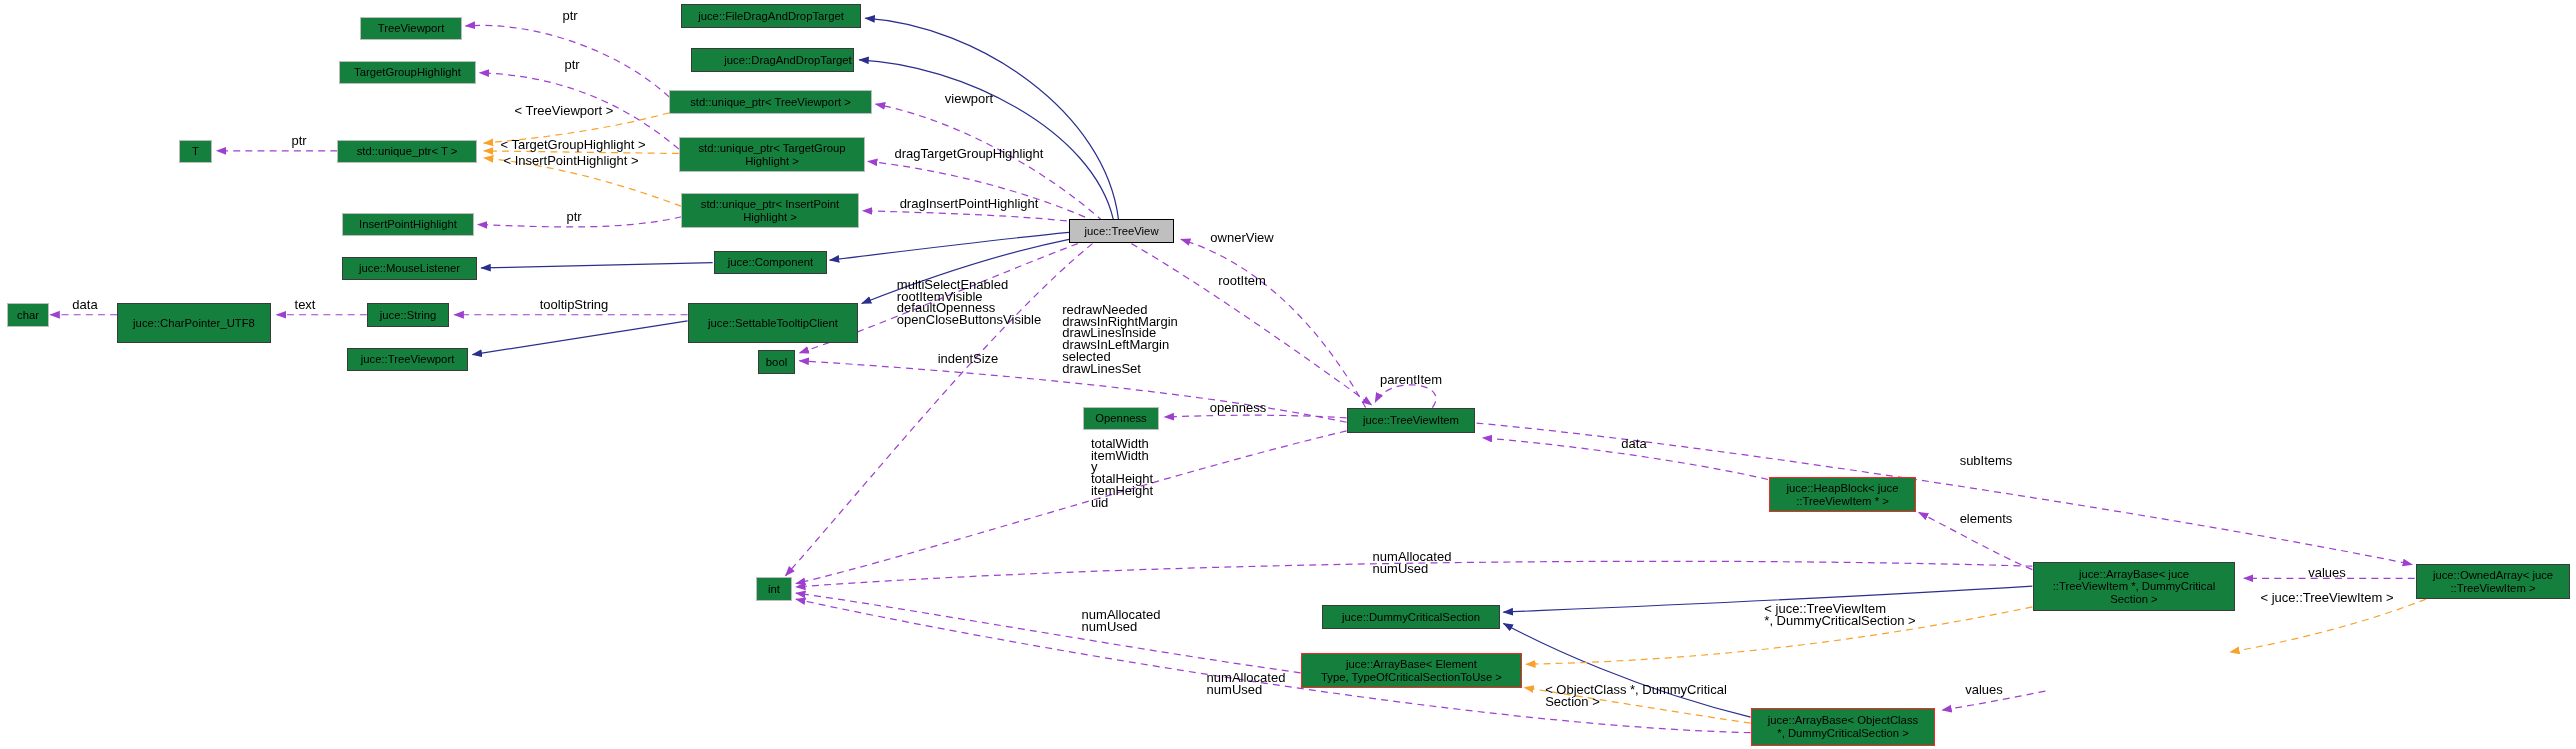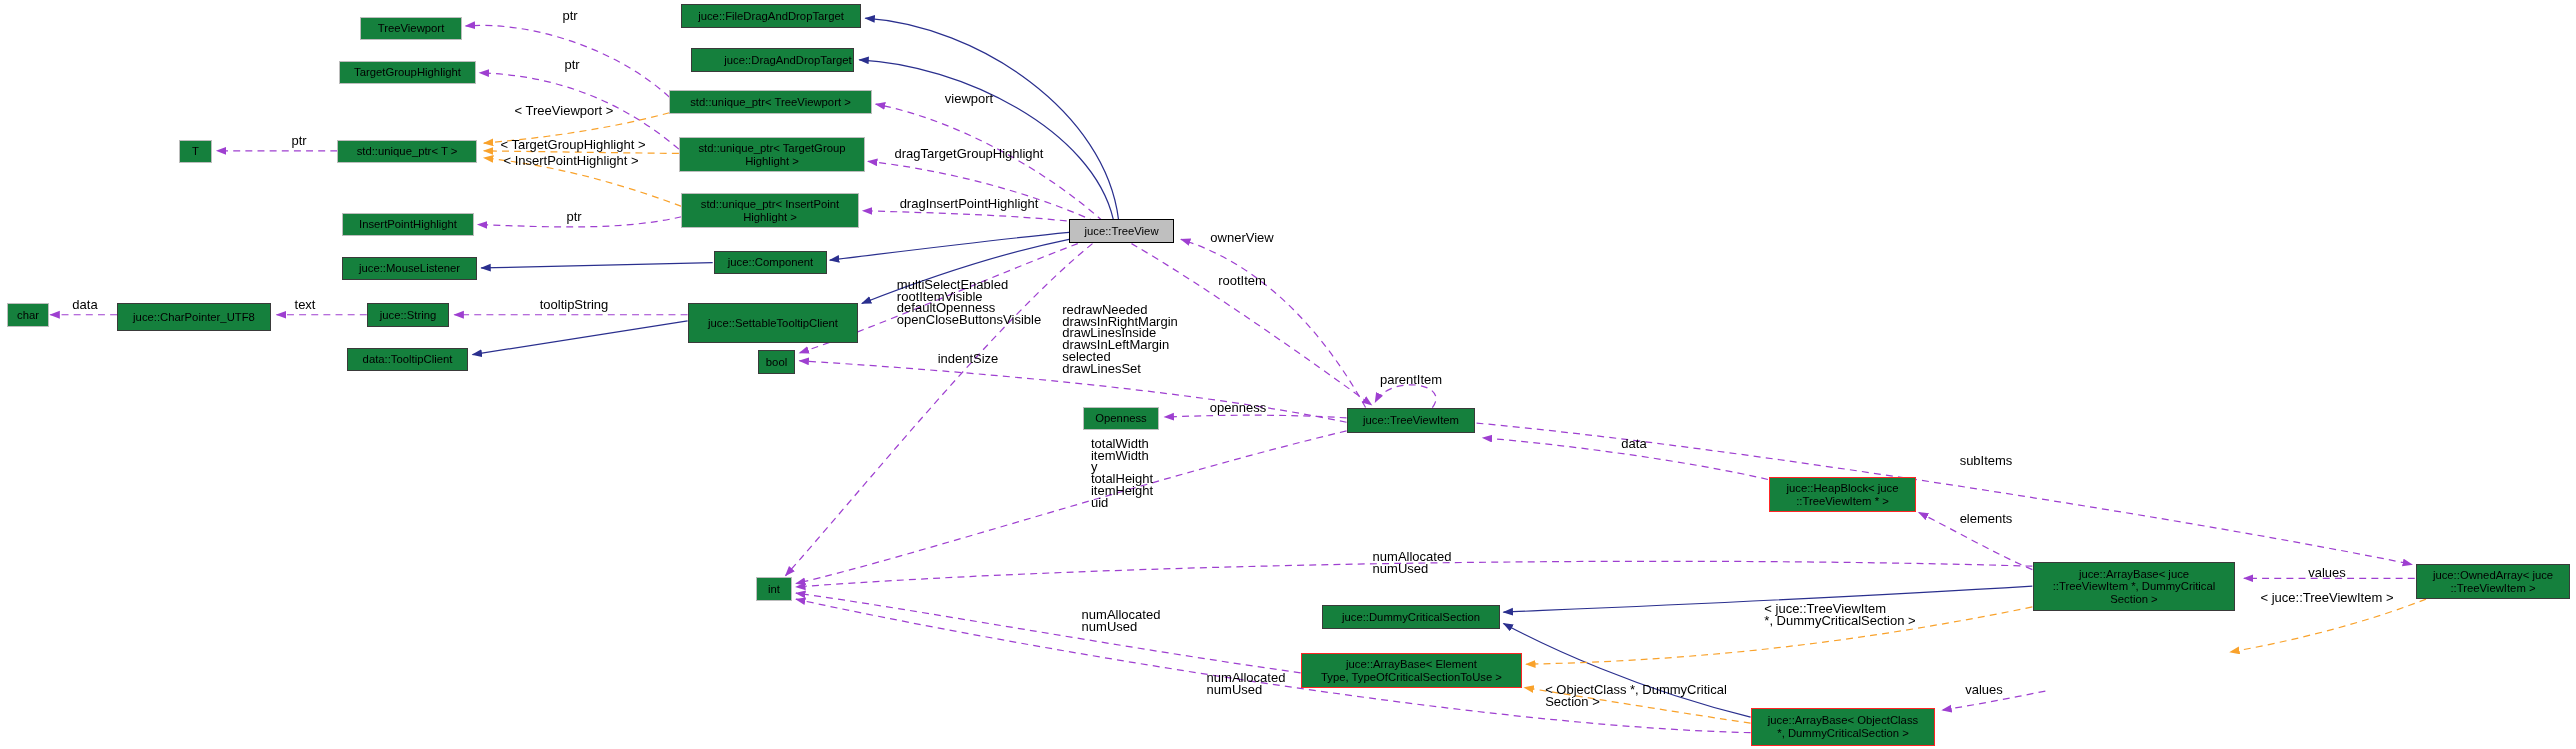--- a/index.html
+++ b/index.html
@@ -111,31 +111,31 @@
     </div>
     <div class="node link" style="left: 342px; top: 257px; width: 135px; height: 23.4px;">
       <div>juce::MouseListener</div>
     </div>
     <div class="node link" style="left: 714px; top: 251px; width: 113px; height: 23.4px;">
       <div>juce::Component</div>
     </div>
     <div class="node plain" style="left: 7px; top: 303px; width: 42px; height: 24px;">
       <div>char</div>
     </div>
-    <div class="node link" style="left: 117px; top: 303px; width: 154px; height: 28px;">
+    <div class="node link" style="left: 117px; top: 303px; width: 154px; height: 40px;">
       <div>juce::CharPointer_UTF8</div>
     </div>
     <div class="node link" style="left: 367px; top: 303px; width: 82px; height: 24px;">
       <div>juce::String</div>
     </div>
     <div class="node link" style="left: 688px; top: 303px; width: 170px; height: 40px;">
       <div>juce::SettableTooltipClient</div>
     </div>
     <div class="node link" style="left: 347px; top: 348px; width: 121px; height: 23.4px;">
-      <div>data::TooltipClient</div>
+      <div>juce::TreeViewport</div>
     </div>
     <div class="node dark" style="left: 758px; top: 350px; width: 37px; height: 24px;">
       <div>bool</div>
     </div>
     <div class="node main" style="left: 1069px; top: 219px; width: 105px; height: 24px;">
       <div>juce::TreeView</div>
     </div>
     <div class="node plain" style="left: 1083px; top: 407px; width: 76px; height: 22.5px;">
       <div>Openness</div>
     </div>

